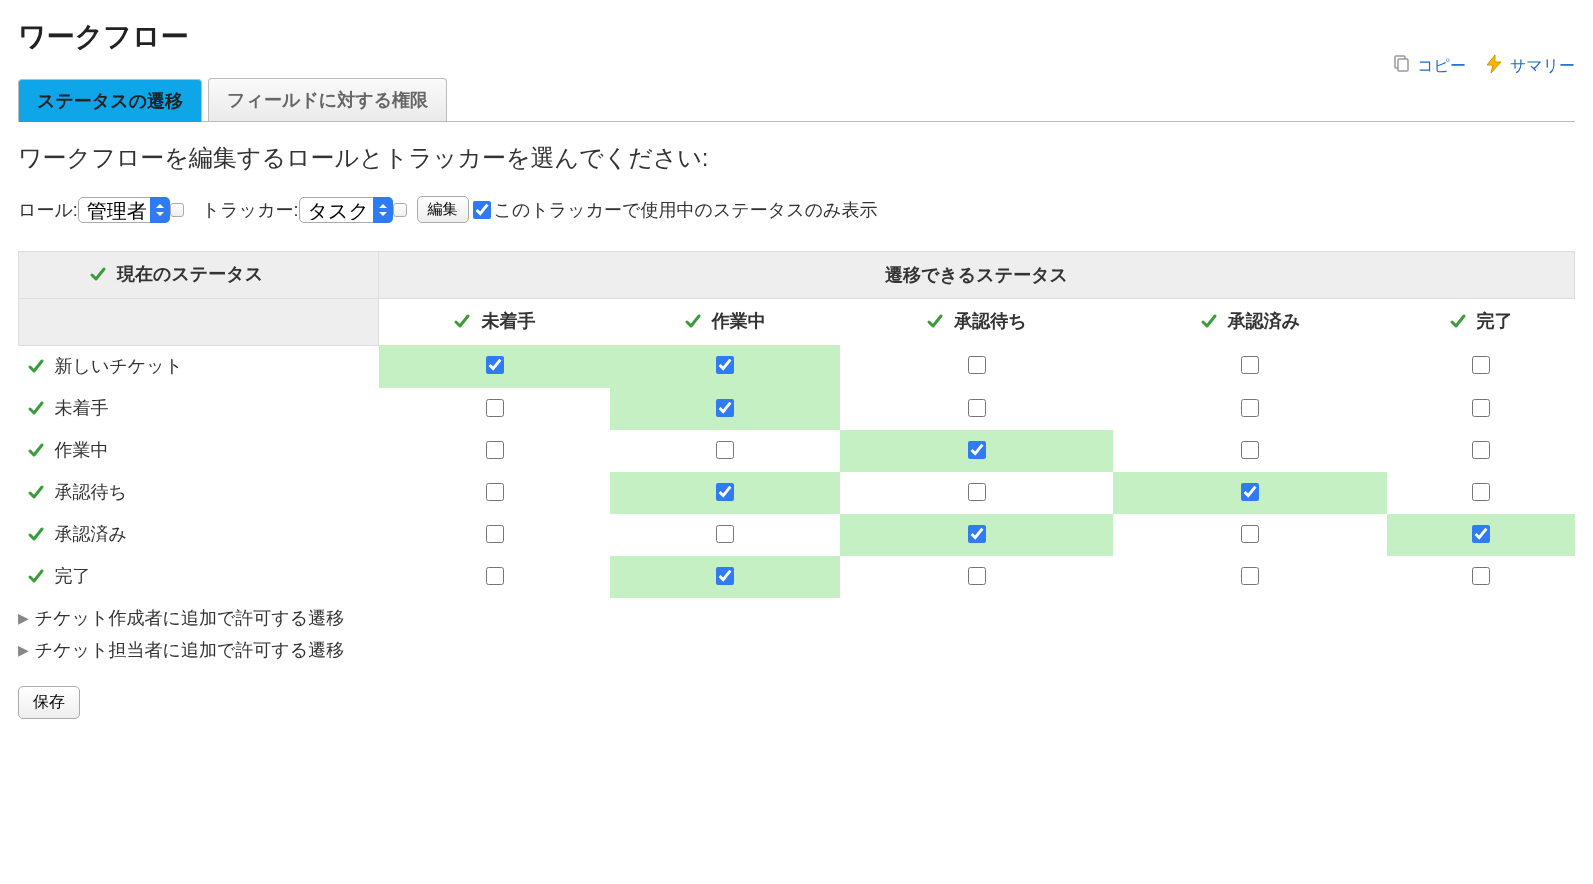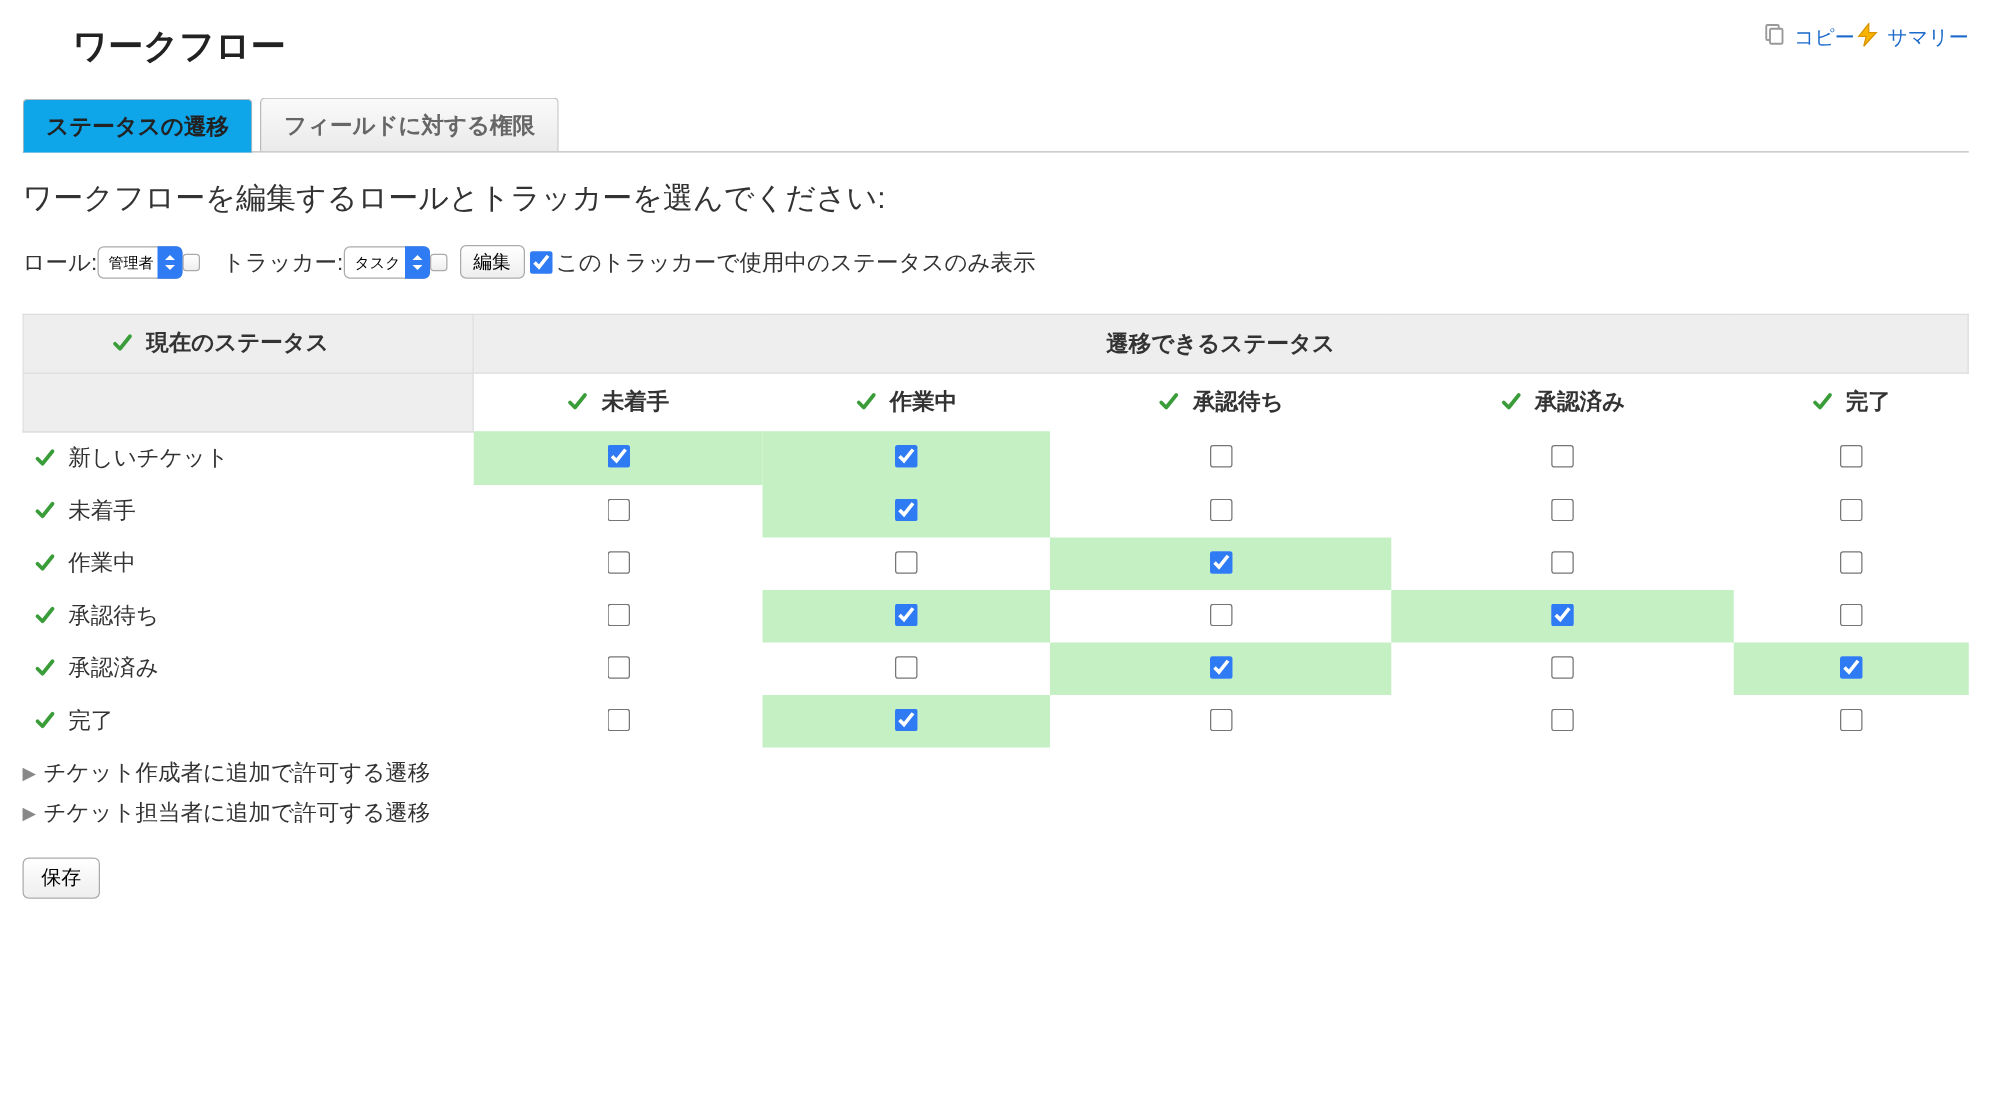--- a/index.html
+++ b/index.html
@@ -7,31 +7,31 @@
     font-family: "Hiragino Kaku Gothic Pro", "Meiryo", "MS PGothic", sans-serif;
     font-size: 14px;
     color: #333;
     margin: 0;
     padding: 18px;
     background: #fff;
   }
   .header-row {
     display: flex;
     justify-content: space-between;
-    align-items: flex-start;
-    margin-left: 40px;
+    align-items: flex-end;
   }
   h1.page-title {
     font-size: 28px;
     font-weight: bold;
     margin: 0 0 22px 0;
     color: #222;
   }
   .top-links {
     display: flex;
+    gap: 18px;
     align-items: center;
     font-size: 16px;
   }
   .top-links a {
     display: inline-flex;
     align-items: center;
     gap: 6px;
     color: #1b6acb;
     text-decoration: none;
   }
@@ -70,21 +70,21 @@
   .filter-row {
     display: flex;
     align-items: center;
     gap: 0;
     font-size: 18px;
     margin-bottom: 28px;
     flex-wrap: wrap;
   }
   .filter-row label { font-weight: normal; }
   select.native {
-    font-size: 12px;
+    font-size: 20px;
     padding: 2px 22px 2px 8px;
     border: 1px solid #aaa;
     border-radius: 5px;
     background: #fff;
     appearance: none;
     height: 26px;
   }
   .select-wrap {
     position: relative;
     display: inline-block;

